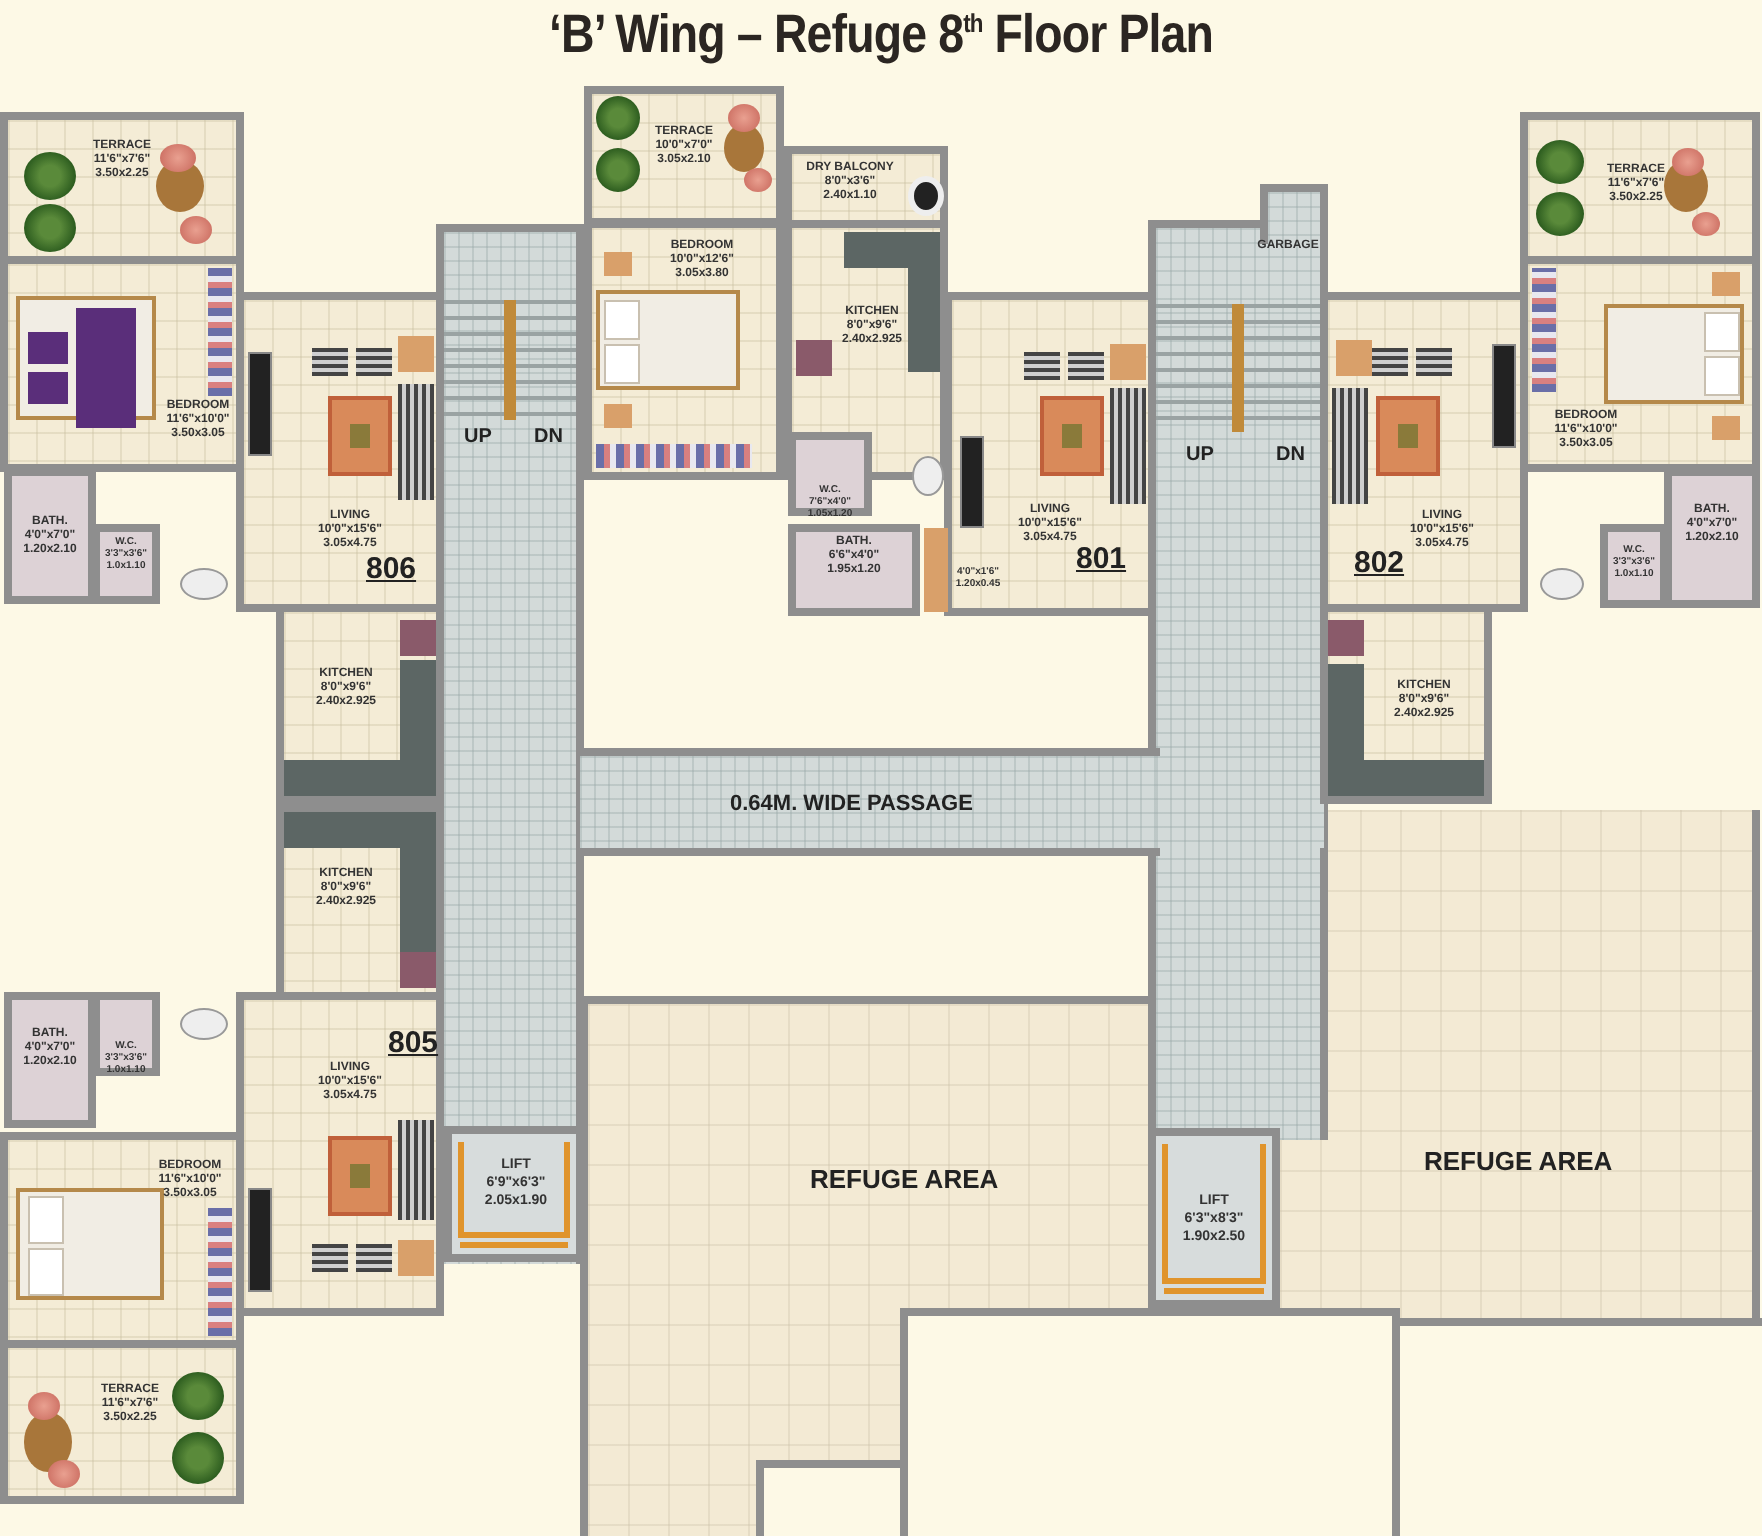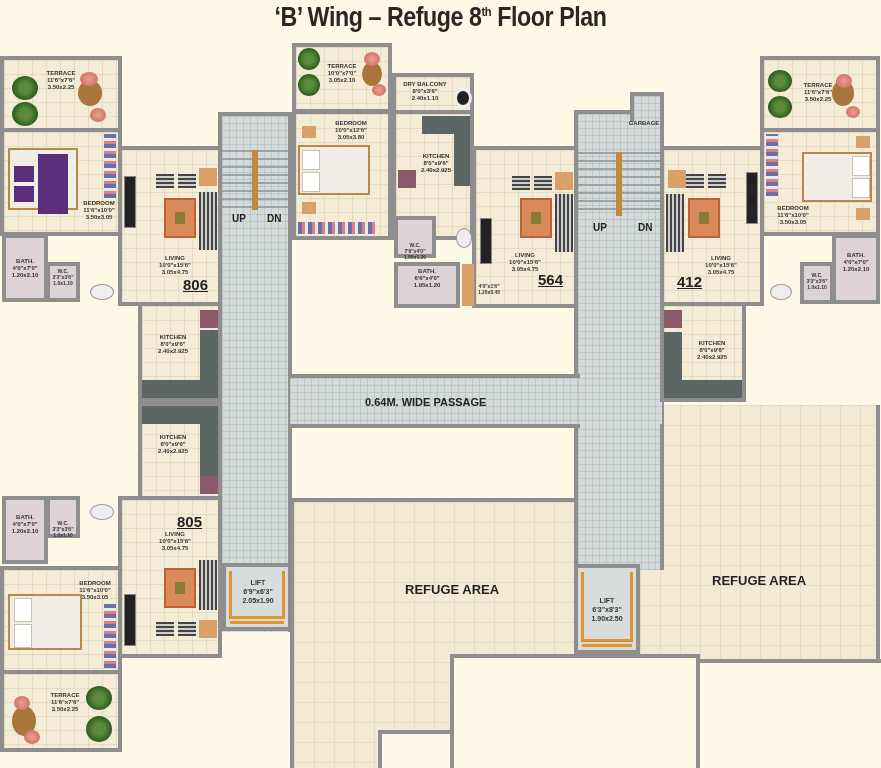--- a/index.html
+++ b/index.html
@@ -186,21 +186,21 @@
   <div class="rug" style="left:164px;top:568px;width:32px;height:40px;">
       <div class="rugc" style="left:9px;top:12px;width:10px;height:12px;"></div>
     </div>
   <div class="sofav" style="left:199px;top:560px;width:18px;height:50px;"></div>
   <div class="side" style="left:199px;top:620px;width:18px;height:18px;"></div>
   <div class="sofa" style="left:156px;top:622px;width:18px;height:14px;"></div>
   <div class="sofa" style="left:178px;top:622px;width:18px;height:14px;"></div>
   <div class="lbl" style="left:150px;top:531px;width:50px;">LIVING
 10'0"x15'6"
 3.05x4.75</div>
-  <div class="unit" style="left:177px;top:513px;">805</div>
+  <div class="unit" style="left:194px;top:513px;">805</div>
 
   <div class="room" style="left:0;top:566px;width:122px;height:108px;"></div>
   <div class="bed" style="left:8px;top:594px;width:74px;height:56px;"></div>
   <div class="pillow" style="left:14px;top:598px;width:16px;height:22px;"></div>
   <div class="pillow" style="left:14px;top:624px;width:16px;height:22px;"></div>
   <div class="wardrobe" style="left:104px;top:604px;width:12px;height:64px;"></div>
   <div class="lbl" style="left:74px;top:580px;width:42px;">BEDROOM
 11'6"x10'0"
 3.50x3.05</div>
 
@@ -254,21 +254,21 @@
   <div class="sofa" style="left:512px;top:176px;width:18px;height:14px;"></div>
   <div class="sofa" style="left:534px;top:176px;width:18px;height:14px;"></div>
   <div class="side" style="left:555px;top:172px;width:18px;height:18px;"></div>
   <div class="sofav" style="left:555px;top:194px;width:18px;height:58px;"></div>
   <div class="rug" style="left:520px;top:198px;width:32px;height:40px;">
       <div class="rugc" style="left:9px;top:12px;width:10px;height:12px;"></div>
     </div>
   <div class="lbl" style="left:500px;top:252px;width:50px;">LIVING
 10'0"x15'6"
 3.05x4.75</div>
-  <div class="unit" style="left:538px;top:271px;">564</div>
+  <div class="unit" style="left:538px;top:271px;">801</div>
 
   <div class="bath" style="left:394px;top:216px;width:42px;height:42px;"></div>
   <div class="lbl" style="left:396px;top:242px;width:38px;font-size:5px;line-height:6px;">W.C.
 7'6"x4'0"
 1.05x1.20</div>
   <div class="sink" style="left:456px;top:228px;width:14px;height:18px;"></div>
   <div class="bath" style="left:394px;top:262px;width:66px;height:46px;"></div>
   <div class="lbl" style="left:400px;top:268px;width:54px;">BATH.
 6'6"x4'0"
 1.95x1.20</div>
@@ -281,21 +281,21 @@
   <div class="sofa" style="left:686px;top:174px;width:18px;height:14px;"></div>
   <div class="sofa" style="left:708px;top:174px;width:18px;height:14px;"></div>
   <div class="sofav" style="left:666px;top:194px;width:18px;height:58px;"></div>
   <div class="rug" style="left:688px;top:198px;width:32px;height:40px;">
       <div class="rugc" style="left:9px;top:12px;width:10px;height:12px;"></div>
     </div>
   <div class="tv" style="left:746px;top:172px;width:10px;height:50px;"></div>
   <div class="lbl" style="left:696px;top:255px;width:50px;">LIVING
 10'0"x15'6"
 3.05x4.75</div>
-  <div class="unit" style="left:677px;top:273px;">412</div>
+  <div class="unit" style="left:677px;top:273px;">802</div>
 
   <div class="room" style="left:760px;top:56px;width:120px;height:78px;"></div>
   <div class="plant" style="left:768px;top:70px;width:24px;height:22px;"></div>
   <div class="plant" style="left:768px;top:96px;width:24px;height:22px;"></div>
   <div class="table" style="left:832px;top:80px;width:22px;height:26px;"></div>
   <div class="chair" style="left:836px;top:74px;width:16px;height:14px;"></div>
   <div class="chair" style="left:846px;top:106px;width:14px;height:12px;"></div>
   <div class="lbl" style="left:798px;top:82px;width:40px;">TERRACE
 11'6"x7'6"
 3.50x2.25</div>

